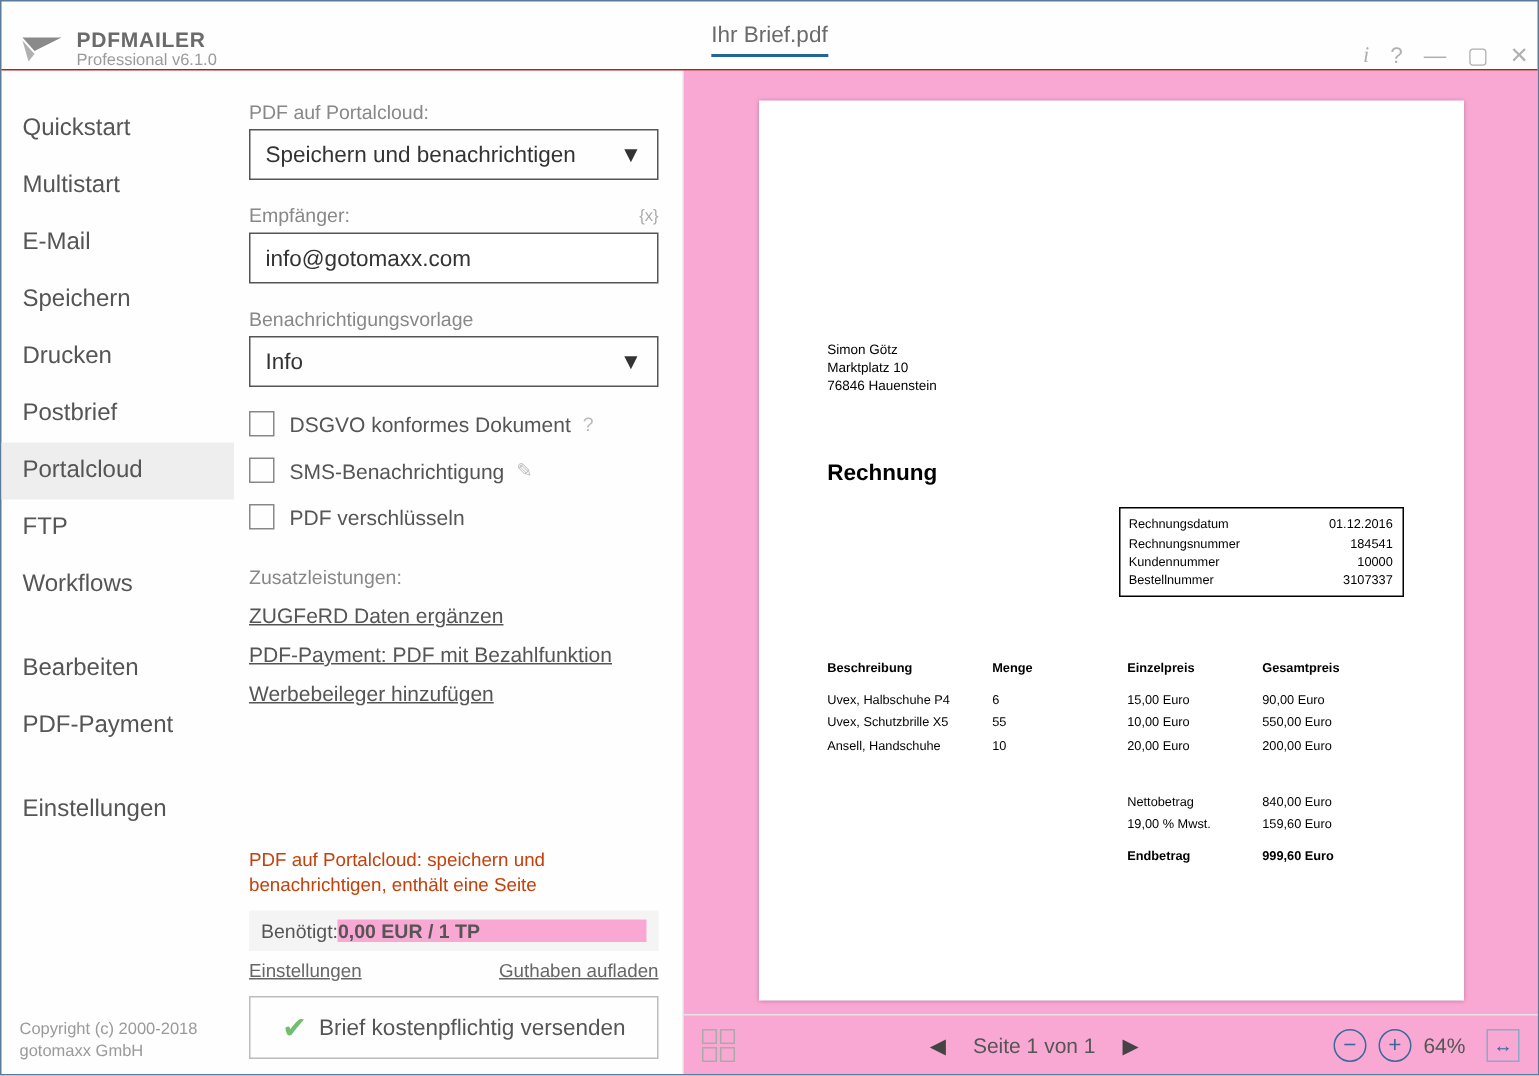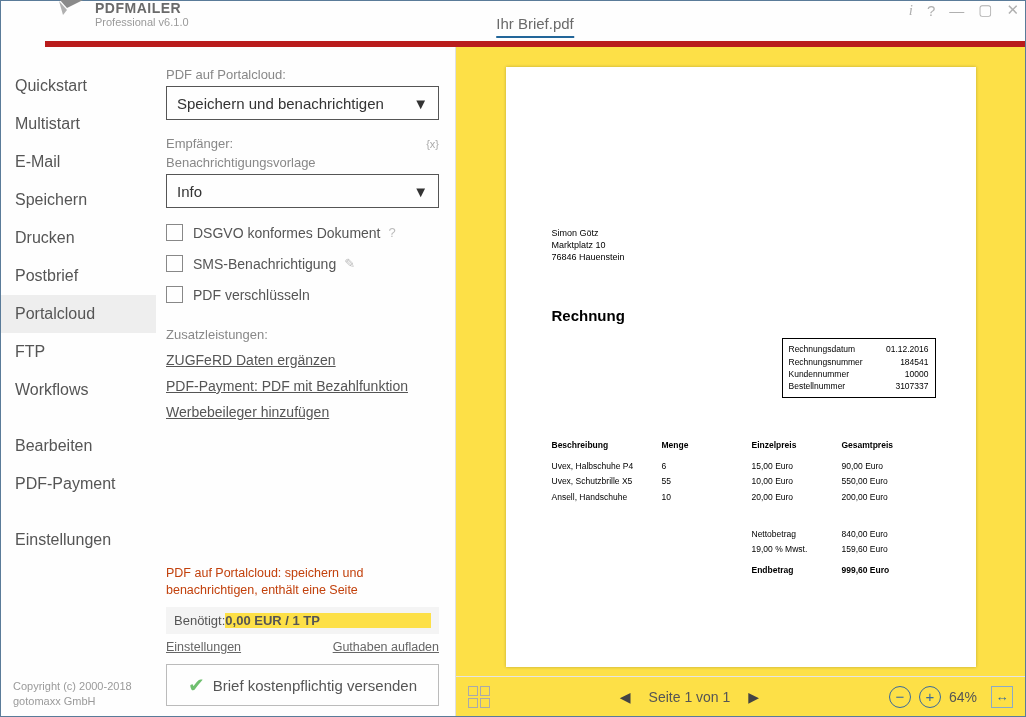--- a/index.html
+++ b/index.html
@@ -17,26 +17,25 @@
     height: 717px;
     background: #fefefe;
     border: 1px solid #5a7b99;
     display: flex;
     flex-direction: column;
     position: relative;
   }
   
   .titlebar {
     height: 46px;
-    border-bottom: 6px solid #b91c1c;
-    display: flex;
-    align-items: flex-start;
+    border-bottom: 1px solid #b91c1c;
+    display: flex;
+    align-items: flex-end;
     padding: 0 6px 0 12px;
     position: relative;
-    margin-left: 44px;
   }
   .titlebar .logo {
     margin-right: 8px;
     margin-top: -6px;
   }
   .titlebar .branding {
     display: flex;
     flex-direction: column;
     line-height: 1.1;
   }
@@ -217,21 +216,21 @@
   }
   .center .send-btn .chkmark {
     color: #6fbf6f;
     font-size: 20px;
   }
   
   .right {
     flex: 1;
     display: flex;
     flex-direction: column;
-    background: #fde047;
+    background: #f9a8d4;
   }
   .preview-area {
     flex: 1;
     padding: 20px 24px 10px 24px;
     display: flex;
     justify-content: center;
     overflow: hidden;
   }
   .page {
     width: 470px;
@@ -249,21 +248,21 @@
     line-height: 1.35;
     margin-bottom: 44px;
   }
   .page .title {
     font-size: 15px;
     font-weight: bold;
     margin-bottom: 14px;
   }
   .page .meta {
     border: 1px solid #000;
-    width: 154px;
+    width: 190px;
     margin-left: auto;
     padding: 4px 6px;
     margin-bottom: 40px;
   }
   .page .meta-row {
     display: flex;
     justify-content: space-between;
     font-size: 8.5px;
     line-height: 1.45;
   }
@@ -404,20 +403,21 @@
       <div class="lbl">PDF auf Portalcloud:</div>
       <div class="select">
         <span>Speichern und benachrichtigen</span>
         <span>▼</span>
       </div>
 
       <div class="lbl">
         <span>Empfänger:</span>
         <span style="color:#aaa;font-size:11px">{x}</span>
       </div>
+      <input class="input" value="info@gotomaxx.com" style="">
 
       <div class="lbl">Benachrichtigungsvorlage</div>
       <div class="select">
         <span>Info</span>
         <span>▼</span>
       </div>
 
       <div class="check-row">
         <span class="chk"></span>
         <span>DSGVO konformes Dokument</span>

